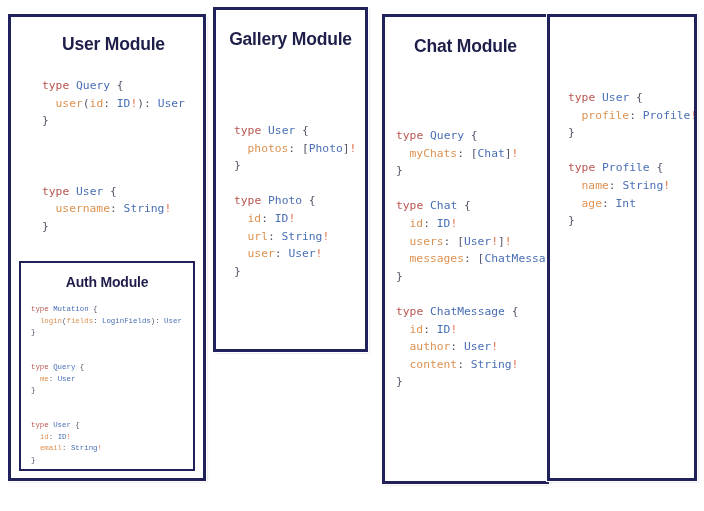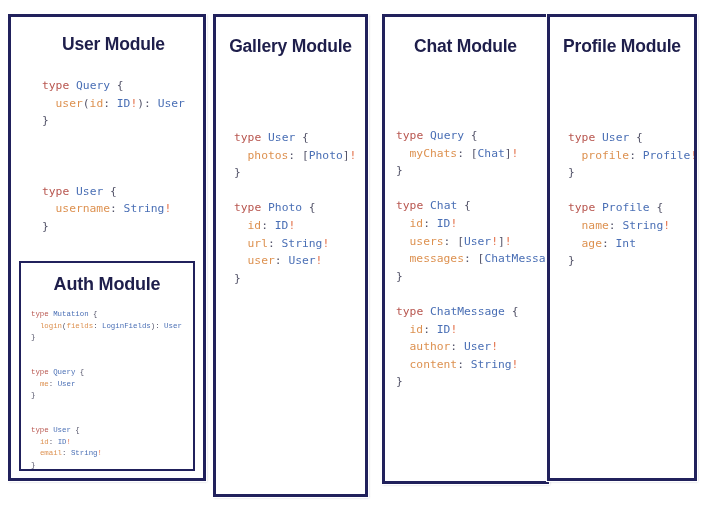--- a/index.html
+++ b/index.html
@@ -74,34 +74,34 @@
     top: 244px;
     right: 8px;
     bottom: 7px;
     border: 2px solid #21215c;
     box-sizing: border-box;
     background: #ffffff;
     box-shadow: 0 0 0 1px #ffffff;
     overflow: hidden;
   }
   #panel-auth .panel-title {
-    font-size: 18px;
+    font-size: 14px;
     margin-top: 11px;
   }
   #panel-auth .code {
     font-size: 7.4px;
     line-height: 11.6px;
     font-family: Liberation Mono, monospace;
   }
   #panel-auth .code .blank { height: 11.6px; }
   #panel-auth .code-block { margin: 14px 0 0 10px; }
 
   
   #panel-gallery {
-    left: 213px; top: 14px; width: 155px; height: 483px;
+    left: 213px; top: 7px; width: 155px; height: 345px;
   }
   #panel-gallery .panel-title { margin-top: 19px; }
   #panel-gallery .code-block { margin: 72px 0 0 18px; }
 
   
   #panel-chat {
     left: 382px; top: 14px; width: 167px; height: 470px;
   }
   #panel-chat .panel-title { margin-top: 19px; }
   #panel-chat .code-block { margin: 70px 0 0 11px; }
@@ -132,17 +132,16 @@
     <h2 class="panel-title">Gallery Module</h2>
     <div class="code code-block"><div><span class="kw">type</span><span class="pun"> </span><span class="tname">User</span><span class="pun"> {</span></div><div style="padding-left: 1.2em;"><span class="fld">photos</span><span class="pun">: [</span><span class="tname">Photo</span><span class="pun">]</span><span class="bang">!</span></div><div><span class="pun">}</span></div><span class="blank"></span><div><span class="kw">type</span><span class="pun"> </span><span class="tname">Photo</span><span class="pun"> {</span></div><div style="padding-left: 1.2em;"><span class="fld">id</span><span class="pun">: </span><span class="tname">ID</span><span class="bang">!</span></div><div style="padding-left: 1.2em;"><span class="fld">url</span><span class="pun">: </span><span class="tname">String</span><span class="bang">!</span></div><div style="padding-left: 1.2em;"><span class="fld">user</span><span class="pun">: </span><span class="tname">User</span><span class="bang">!</span></div><div><span class="pun">}</span></div></div>
   </div>
 
   <div class="panel" id="panel-chat">
     <h2 class="panel-title">Chat Module</h2>
     <div class="code code-block"><div><span class="kw">type</span><span class="pun"> </span><span class="tname">Query</span><span class="pun"> {</span></div><div style="padding-left: 1.2em;"><span class="fld">myChats</span><span class="pun">: [</span><span class="tname">Chat</span><span class="pun">]</span><span class="bang">!</span></div><div><span class="pun">}</span></div><span class="blank"></span><div><span class="kw">type</span><span class="pun"> </span><span class="tname">Chat</span><span class="pun"> {</span></div><div style="padding-left: 1.2em;"><span class="fld">id</span><span class="pun">: </span><span class="tname">ID</span><span class="bang">!</span></div><div style="padding-left: 1.2em;"><span class="fld">users</span><span class="pun">: [</span><span class="tname">User</span><span class="bang">!</span><span class="pun">]</span><span class="bang">!</span></div><div style="padding-left: 1.2em;"><span class="fld">messages</span><span class="pun">: [</span><span class="tname">ChatMessage</span></div><div><span class="pun">}</span></div><span class="blank"></span><div><span class="kw">type</span><span class="pun"> </span><span class="tname">ChatMessage</span><span class="pun"> {</span></div><div style="padding-left: 1.2em;"><span class="fld">id</span><span class="pun">: </span><span class="tname">ID</span><span class="bang">!</span></div><div style="padding-left: 1.2em;"><span class="fld">author</span><span class="pun">: </span><span class="tname">User</span><span class="bang">!</span></div><div style="padding-left: 1.2em;"><span class="fld">content</span><span class="pun">: </span><span class="tname">String</span><span class="bang">!</span></div><div><span class="pun">}</span></div></div>
   </div>
 
   <div class="panel" id="panel-profile">
-    <h2 class="panel-title">Profile Module</h2>
     <div class="code code-block"><div><span class="kw">type</span><span class="pun"> </span><span class="tname">User</span><span class="pun"> {</span></div><div style="padding-left: 1.2em;"><span class="fld">profile</span><span class="pun">: </span><span class="tname">Profile</span><span class="bang">!</span></div><div><span class="pun">}</span></div><span class="blank"></span><div><span class="kw">type</span><span class="pun"> </span><span class="tname">Profile</span><span class="pun"> {</span></div><div style="padding-left: 1.2em;"><span class="fld">name</span><span class="pun">: </span><span class="tname">String</span><span class="bang">!</span></div><div style="padding-left: 1.2em;"><span class="fld">age</span><span class="pun">: </span><span class="tname">Int</span></div><div><span class="pun">}</span></div></div>
   </div>
 
 </div>
 
 </body></html>

